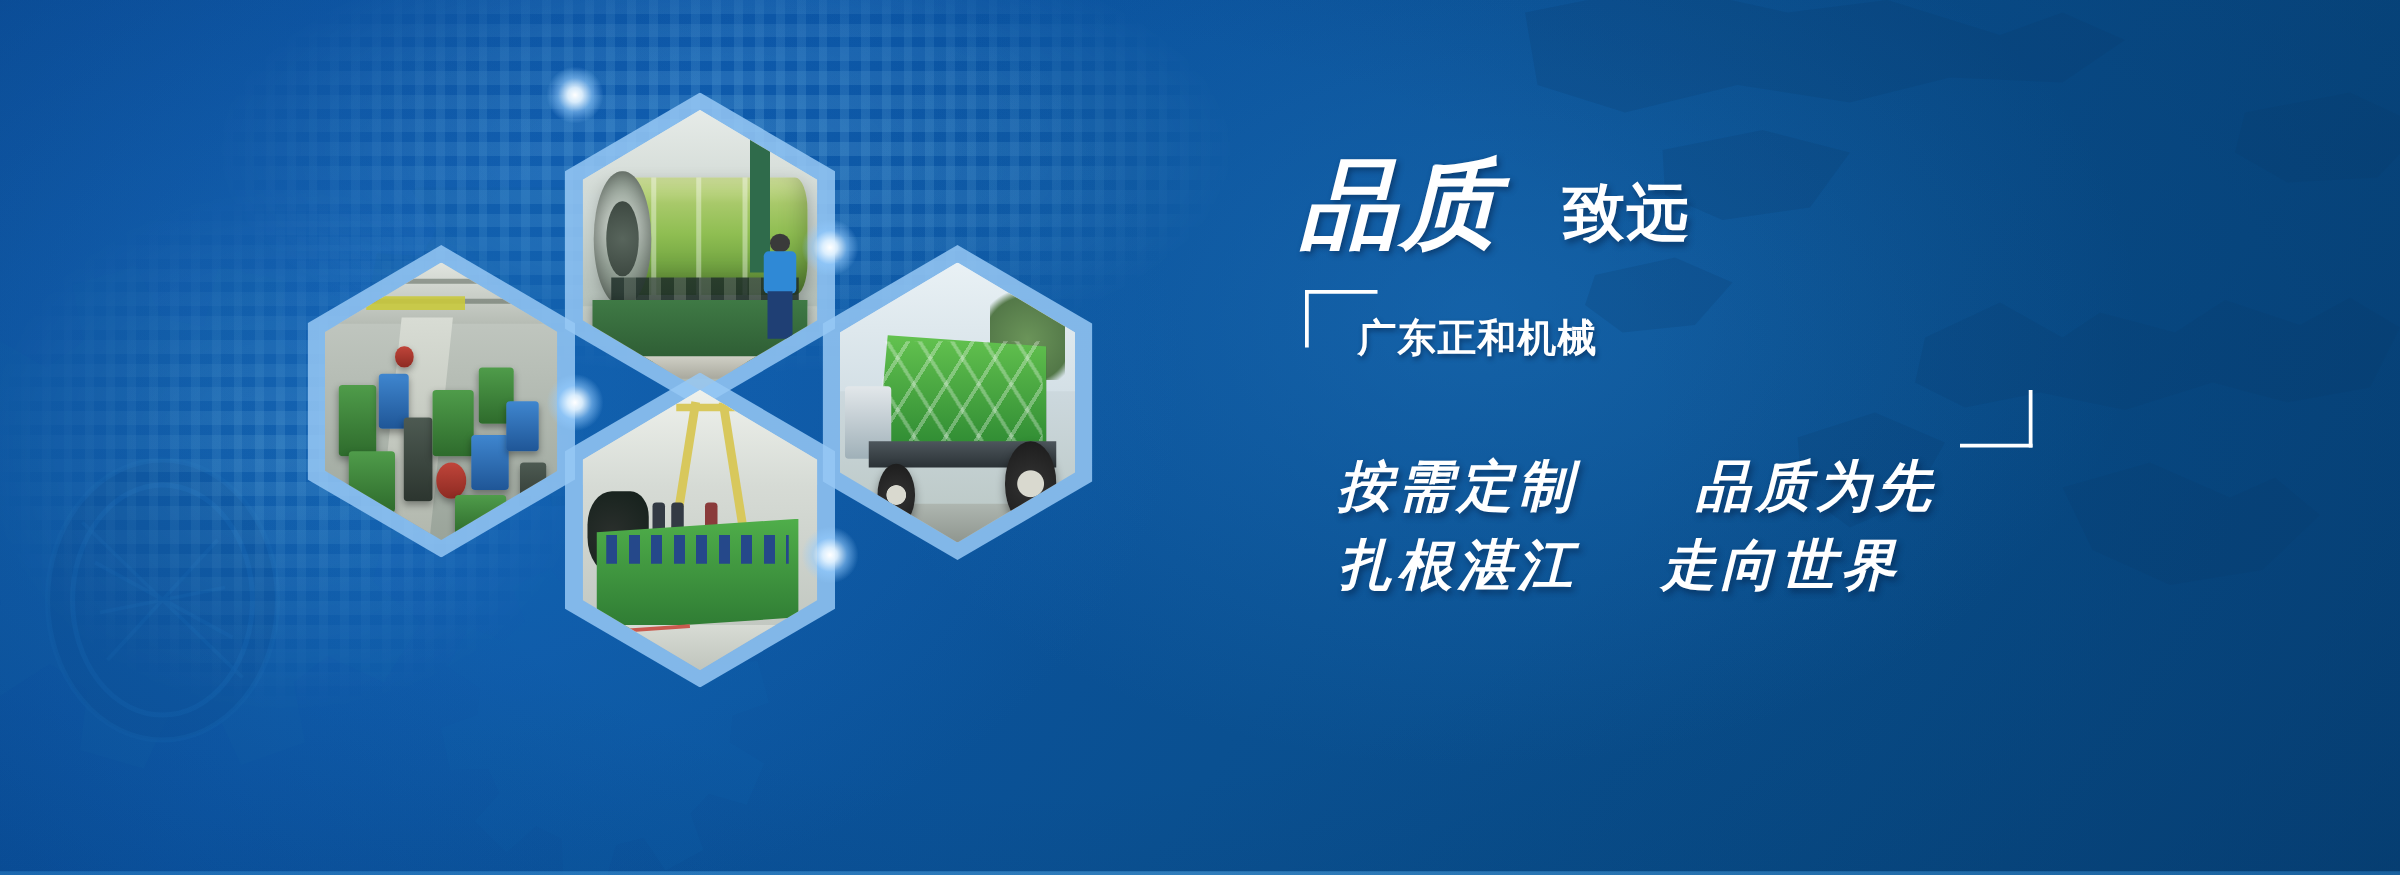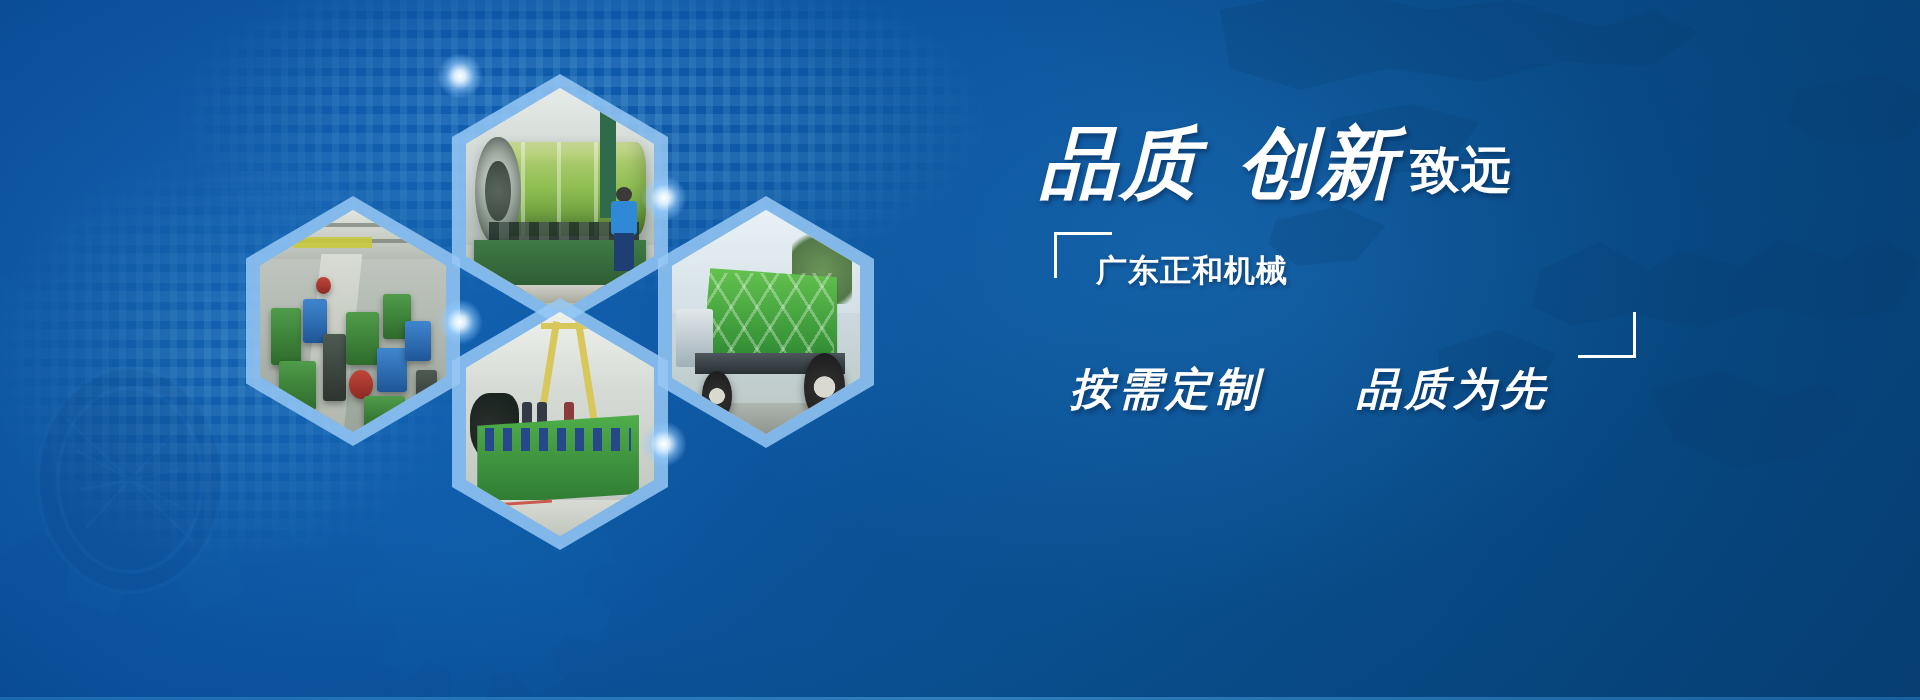--- a/index.html
+++ b/index.html
@@ -168,21 +168,21 @@
 
   .headline{
     position:absolute; left:20px; top:125px; white-space:nowrap;
     display:flex; align-items:flex-end; gap:0;
     text-shadow:2px 3px 5px rgba(0,20,50,.45);
   }
   .hl-big{ font-size:78px; font-weight:700; font-style:italic; letter-spacing:2px; line-height:.98; }
   .hl-sm{ font-size:50px; font-weight:700; letter-spacing:1px; line-height:1; padding:0 4px 6px 12px; }
   .hl-gap{ width:38px; }
 
-  .bracketed{ position:absolute; left:34px; top:232px; width:560px; height:120px; }
+  .bracketed{ position:absolute; left:24px; top:232px; width:560px; height:120px; }
   .br-tl{ position:absolute; left:0; top:0; width:58px; height:46px;
     border-left:3px solid #fff; border-top:3px solid #fff; }
   .br-br{ position:absolute; right:-22px; bottom:-6px; width:58px; height:46px;
     border-right:3px solid #fff; border-bottom:3px solid #fff; }
   .sub1{ position:absolute; left:42px; top:18px; font-size:31px; font-weight:700; letter-spacing:1px;
     text-shadow:1px 2px 4px rgba(0,20,50,.45); }
   .sub2{ position:absolute; left:66px; top:60px; font-size:31px; font-weight:700; letter-spacing:.5px;
     text-shadow:1px 2px 4px rgba(0,20,50,.45); }
 
   .slogan{ position:absolute; left:50px; font-size:44px; font-weight:700; font-style:italic;
@@ -346,33 +346,37 @@
     <div class="spark" style="left:664px; top:198px;"></div>
     <div class="spark" style="left:460px; top:322px;"></div>
     <div class="spark" style="left:664px; top:444px;"></div>
   </div>
 
   <div id="copy">
 
     <div class="headline">
       <span class="hl-big">品质</span>
       <span class="hl-gap"></span>
-      <span class="hl-big">创新</span>
       <span class="hl-sm">致远</span>
     </div>
 
     <div class="bracketed">
       <div class="br-tl"></div>
       <div class="br-br"></div>
       <div class="sub1">广东正和机械</div>
     </div>
 
     <div class="slogan sl1">
       <span>按需定制</span>
       <span class="sp"></span>
       <span>品质为先</span>
     </div>
 
+    <div class="slogan sl2">
+      <span>扎根湛江</span>
+      <span class="sp"></span>
+      <span>走向世界</span>
+    </div>
 
   </div>
 
   <div class="hairline"></div>
 </div>
 
 </body></html>

